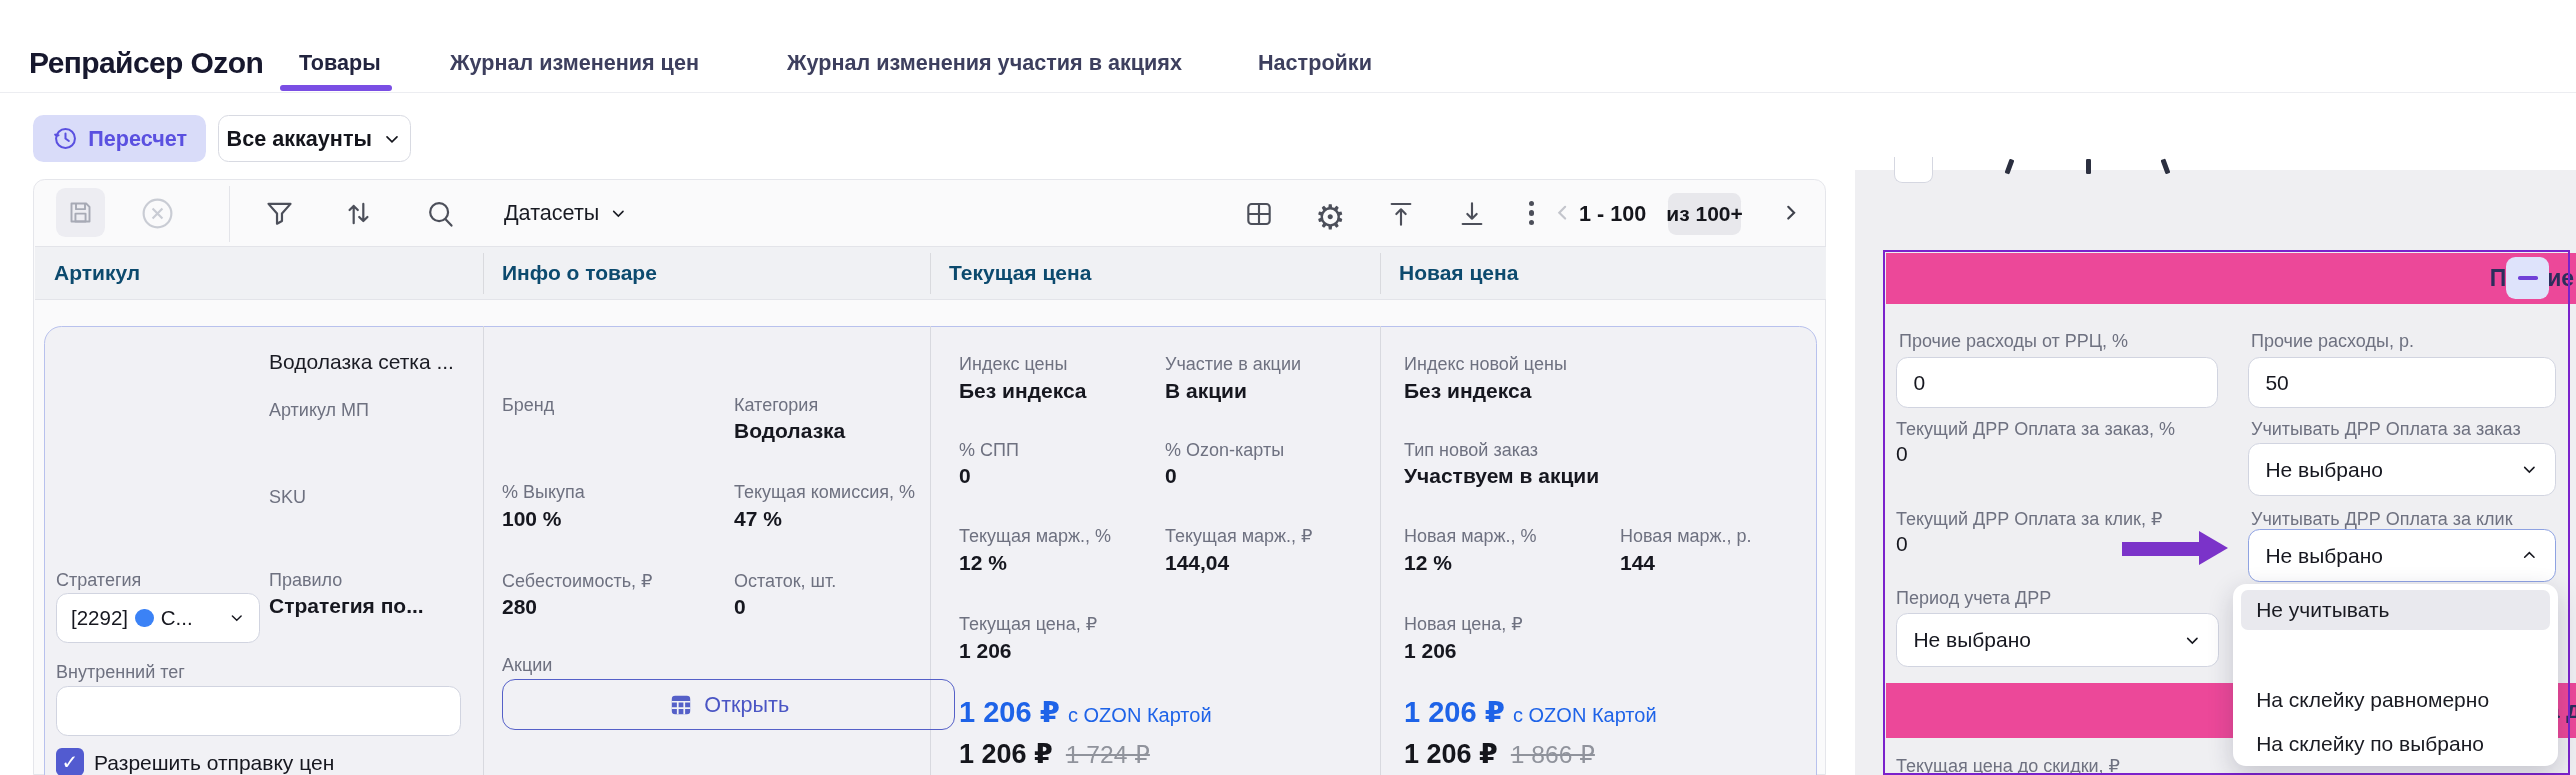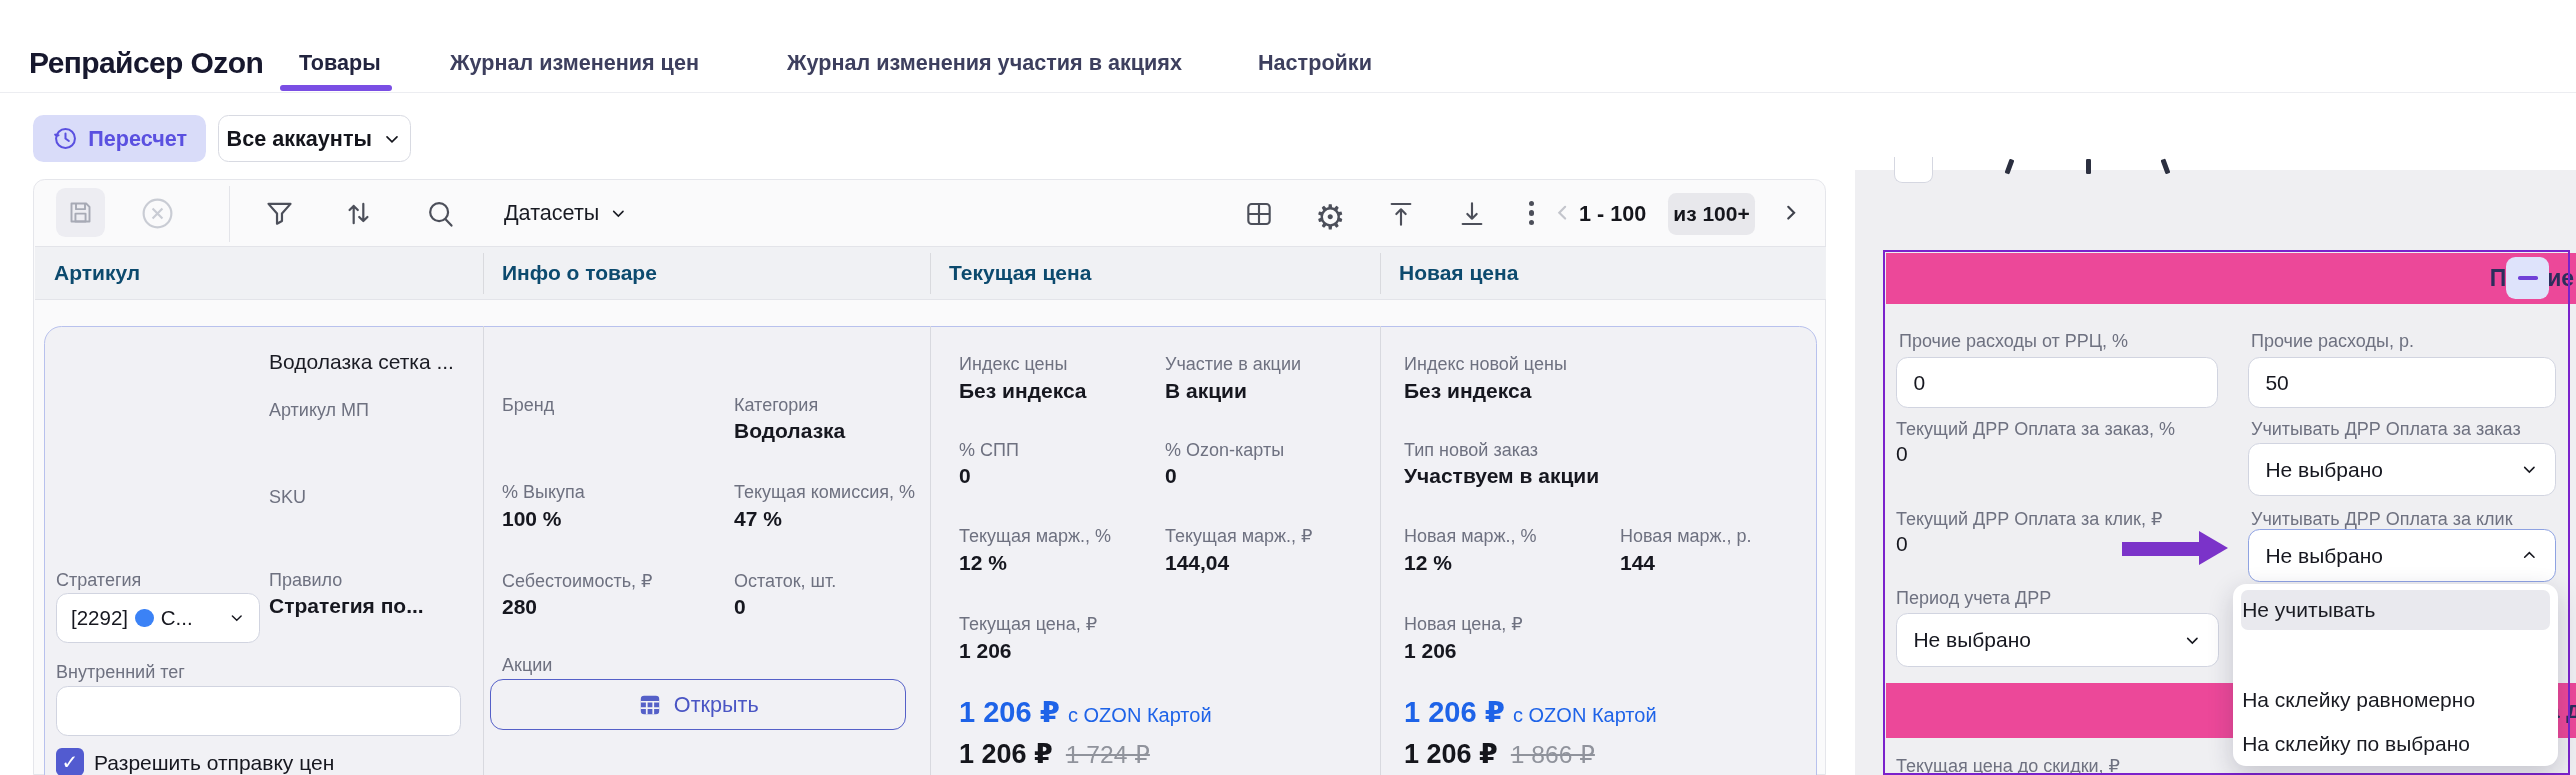--- a/index.html
+++ b/index.html
@@ -28,21 +28,21 @@
   .colhead{top:261px;font-size:21px;font-weight:700;color:#0c4a6e;}
   .colhead-div{top:253px;width:1.2px;height:41px;background:#d9dade;}
   
   .tb-icon{color:#4c4f5a;display:flex;align-items:center;justify-content:center;}
   .tb-save{left:56px;top:188px;width:49px;height:49px;background:#ededf2;border-radius:9.4px;color:#a7aab5;}
   .tb-cancel{left:139px;top:195px;width:37px;height:37px;color:#c9ccd4;}
   .tb-div{left:229px;top:186px;width:1.2px;height:56px;background:#e3e4e9;}
   .dots i{display:block;width:5.3px;height:5.3px;border-radius:50%;background:#4c4f5a;margin:4.1px 0;}
   .datasets{left:504px;top:200px;display:flex;align-items:center;gap:9.4px;font-size:21.6px;color:#191b23;font-weight:500;}
   .pag-range{left:1579px;top:201px;font-size:21.6px;font-weight:600;color:#15161c;}
-  .pag-badge{left:1668px;top:193px;width:87px;height:42px;background:#e8e8ec;border-radius:8.2px;
+  .pag-badge{left:1668px;top:193px;width:73px;height:42px;background:#e8e8ec;border-radius:8.2px;
              display:flex;align-items:center;justify-content:center;font-size:21px;font-weight:600;color:#15161c;}
   
   .card{left:44px;top:326px;width:1773px;height:526px;background:#f1f1f5;border:1.8px solid #b8c1ed;
         border-radius:17.5px;box-sizing:border-box;}
   .card-div{top:326px;width:1.2px;height:449px;background:#d8d9df;}
   .lbl{font-size:18px;color:#6e7180;line-height:1.15;white-space:nowrap;}
   .val{font-size:21px;color:#16171f;font-weight:600;white-space:nowrap;}
   .title{font-size:21px;color:#1b1c24;font-weight:500;}
   .sel{background:#fff;border:1.2px solid #d1d4e0;border-radius:11.7px;display:flex;align-items:center;
        padding:0 14px;font-size:20.5px;color:#16171f;box-sizing:border-box;}
@@ -67,21 +67,21 @@
   .sec-title{font-size:23px;font-weight:700;color:#2b2e5c;margin-left:15px;}
   .btn-minus{left:2506px;top:257px;width:43px;height:42px;background:#dee3fb;border-radius:9.4px;
        display:flex;align-items:center;justify-content:center;z-index:4;}
   .btn-minus::after{content:"";width:20px;height:4.1px;background:#7040d8;border-radius:1.8px;}
   .psel{background:#fff;border:1.2px solid #d1d4e0;border-radius:11.7px;display:flex;align-items:center;
         justify-content:space-between;padding:0 16.4px;font-size:21px;color:#16171f;box-sizing:border-box;}
   .psel.open{border:1.8px solid #8ea2e2;z-index:9;}
   .menu{left:2233px;top:584px;width:325px;height:182px;background:#fff;border-radius:13px;
         box-shadow:0 8.2px 26px rgba(30,30,60,.20);z-index:10;}
   .menu-opt{position:absolute;left:8.2px;width:309px;height:40px;display:flex;align-items:center;
-        padding-left:1px;font-size:21px;color:#1a1b22;box-sizing:border-box;border-radius:7px;cursor:pointer;}
+        padding-left:15px;font-size:21px;color:#1a1b22;box-sizing:border-box;border-radius:7px;cursor:pointer;}
   .menu-opt.hover{background:#e9e9ee;}
   .arrow-shaft{left:2122px;top:542px;width:81px;height:13.5px;background:#7b33c9;z-index:11;}
   .arrow-head{left:2199px;top:531px;width:0;height:0;border-top:17.5px solid transparent;
         border-bottom:17.5px solid transparent;border-left:29px solid #7b33c9;z-index:11;}
   .part-chk{left:1894px;top:157px;width:39px;height:26px;background:#fff;border:1.8px solid #d5d7e1;
         border-top:none;border-radius:0 0 8.2px 8.2px;box-sizing:border-box;}
   .frag{width:4.7px;height:15px;background:#2c3040;transform:rotate(20deg);border-radius:1.2px;}
   svg{display:block;}
 </style>
 </head>
@@ -234,21 +234,21 @@
   <div class="abs val" style="left:734px;top:419px">Водолазка</div>
   <div class="abs lbl" style="left:502px;top:482px">% Выкупа</div>
   <div class="abs val" style="left:502px;top:507px">100 %</div>
   <div class="abs lbl" style="left:734px;top:482px">Текущая комиссия, %</div>
   <div class="abs val" style="left:734px;top:507px">47 %</div>
   <div class="abs lbl" style="left:502px;top:571px">Себестоимость, ₽</div>
   <div class="abs val" style="left:502px;top:595px">280</div>
   <div class="abs lbl" style="left:734px;top:571px">Остаток, шт.</div>
   <div class="abs val" style="left:734px;top:595px">0</div>
   <div class="abs lbl" style="left:502px;top:655px">Акции</div>
-  <div class="abs btn-open" style="left:490px;top:679px;width:416px;height:51px">
+  <div class="abs btn-open" style="left:502px;top:679px;width:453px;height:51px">
     <span>
       <svg width="26" height="26" viewBox="0 0 24 24">
         <rect x="3.5" y="3.5" width="17" height="17" rx="3" fill="#5560c8"></rect>
         <path d="M3.5 9h17M9 9v11.5M15 9v11.5M3.5 14.8h17" stroke="#f1f1f5" stroke-width="1.6"></path>
       </svg>
     </span>
     <span>Открыть</span>
   </div>
 
   <div class="abs lbl" style="left:959px;top:354px">Индекс цены</div>

